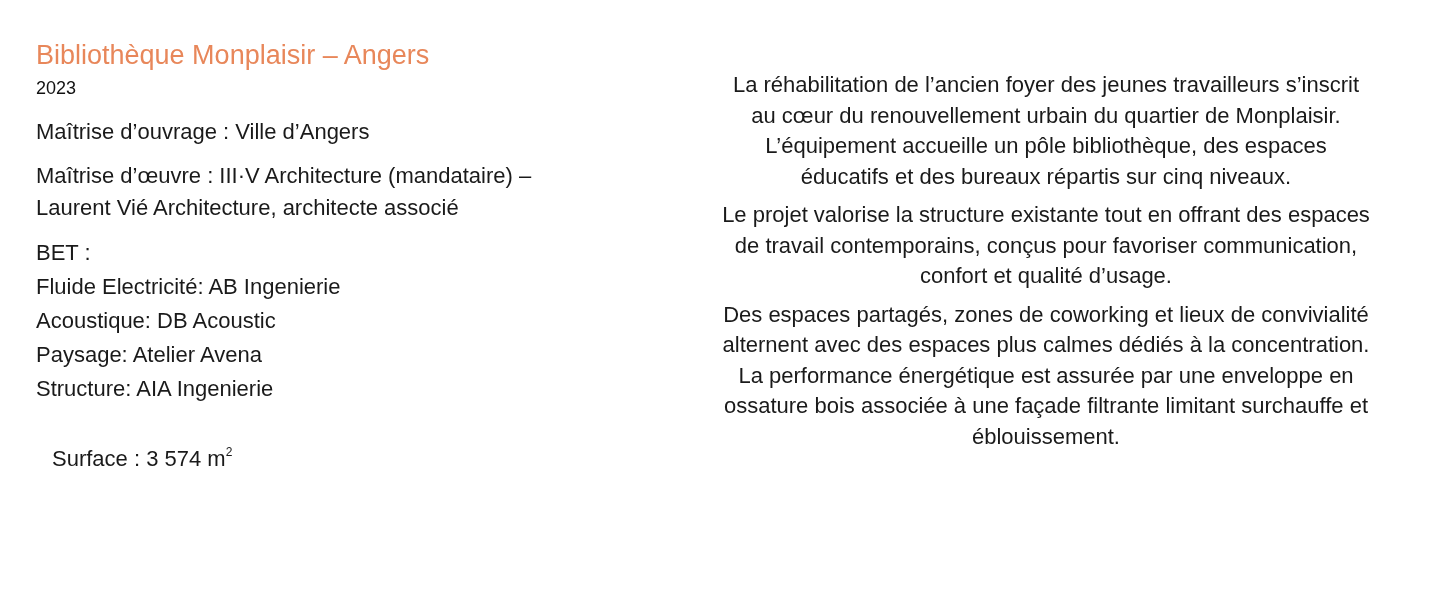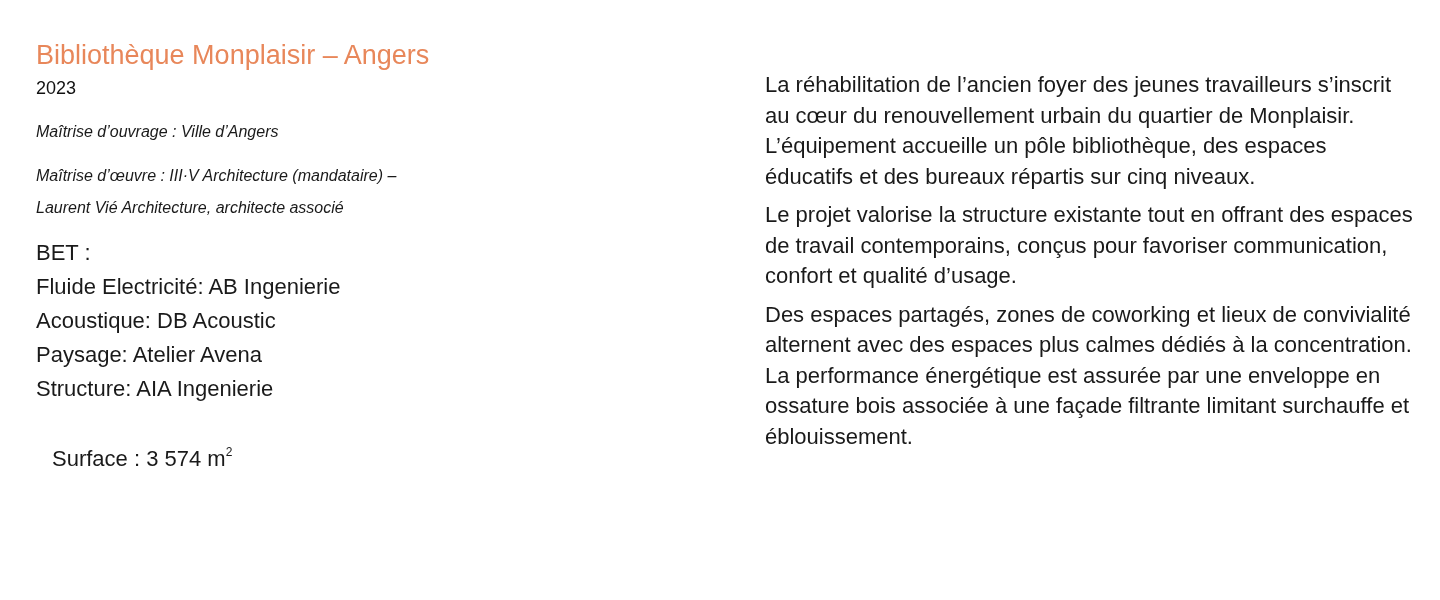--- a/index.html
+++ b/index.html
@@ -16,42 +16,42 @@
       color: #1a1a1a;
     }
     .left-col {
       position: absolute;
       left: 36px;
       top: 38px;
       width: 680px;
     }
     .right-col {
       position: absolute;
-      left: 765px;
+      left: 721px;
       top: 70px;
       width: 650px;
+      text-align: center;
     }
     .title {
       font-size: 27px;
       color: #e8875a;
       line-height: 34px;
       margin: 0;
       font-weight: normal;
     }
     .year {
       font-size: 18px;
       color: #111111;
       line-height: 32px;
       margin: 0 0 12px 0;
     }
     .info-line {
-      font-size: 16px;
+      font-size: 22px;
       line-height: 32px;
       margin: 0;
-      font-style: italic;
     }
     .block {
       margin-bottom: 12px;
     }
     .bet-block {
       margin-bottom: 36px;
     }
     .bet-line {
       font-size: 22px;
       line-height: 34px;

